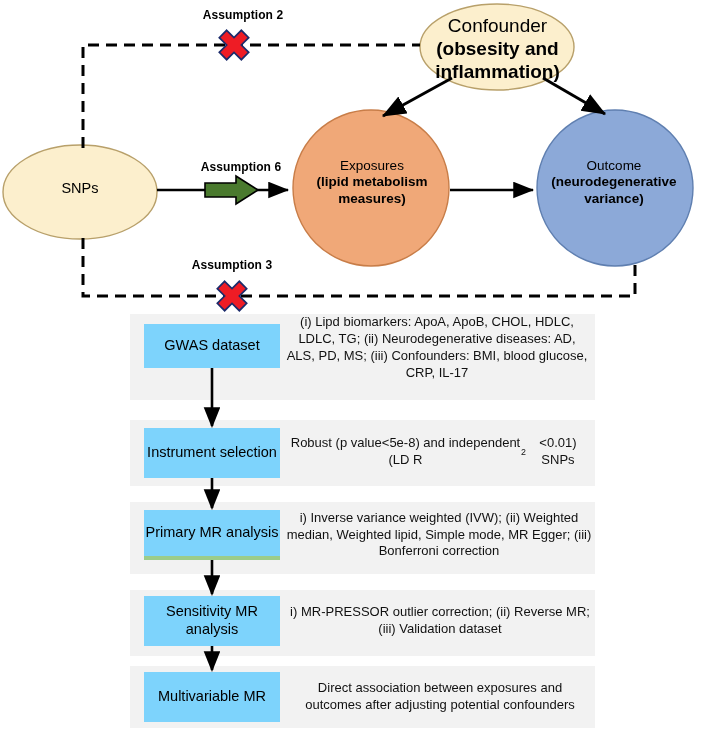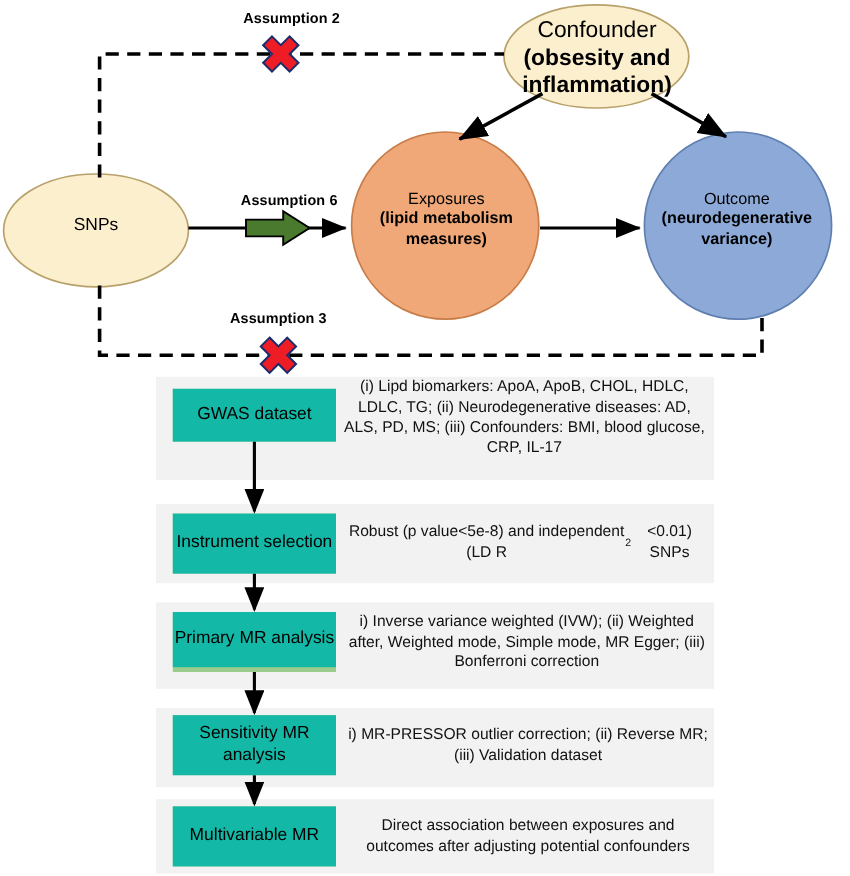--- a/index.html
+++ b/index.html
@@ -26,21 +26,21 @@
   .assume{position:absolute;font-size:12px;font-weight:700;text-align:center;
           letter-spacing:.1px;}
   #as1{left:181px;top:160px;width:120px;}
   #as2{left:183px;top:8px;width:120px;}
   #as3{left:172px;top:258px;width:120px;}
 
   
   .fc-box{position:absolute;display:flex;align-items:center;
           justify-content:center;text-align:center;
           font-size:14.5px;line-height:1.22;color:#000;
-          background:#14b8a6;}
+          background:#7dd3fc;}
   .fc-desc{position:absolute;display:flex;align-items:center;
            justify-content:center;text-align:center;
            font-size:13px;line-height:1.30;color:#111;}
   sup{font-size:0.68em;vertical-align:super;line-height:0;}
 </style>
 </head>
 <body>
 
 <div id="stage">
 
@@ -132,21 +132,21 @@
     <line x1="212" y1="336" x2="212" y2="360" stroke="#000" stroke-width="2.6" marker-end="url(#fah)"></line>
   </svg>
 
   <div class="fc-box" style="left:144px;top:324px;width:136px;height:44px;">GWAS dataset</div>
   <div class="fc-desc" style="left:286px;top:312px;width:302px;height:72px;">(i) Lipd biomarkers: ApoA, ApoB, CHOL, HDLC, LDLC, TG; (ii) Neurodegenerative diseases: AD, ALS, PD, MS; (iii) Confounders: BMI, blood glucose, CRP, IL-17</div>
 
   <div class="fc-box" style="left:144px;top:428px;width:136px;height:50px;">Instrument selection</div>
   <div class="fc-desc" style="left:290px;top:424px;width:300px;height:56px;">Robust (p value&lt;5e-8) and independent (LD R<sup>2</sup>&lt;0.01) SNPs</div>
 
   <div class="fc-box" style="left:144px;top:510px;width:136px;height:46px;">Primary MR analysis</div>
-  <div class="fc-desc" style="left:286px;top:502px;width:306px;height:66px;">i) Inverse variance weighted (IVW); (ii) Weighted after, Weighted mode, Simple mode, MR Egger; (iii) Bonferroni correction</div>
+  <div class="fc-desc" style="left:286px;top:502px;width:306px;height:66px;">i) Inverse variance weighted (IVW); (ii) Weighted median, Weighted lipid, Simple mode, MR Egger; (iii) Bonferroni correction</div>
 
   <div class="fc-box" style="left:144px;top:596px;width:136px;height:50px;">Sensitivity MR analysis</div>
   <div class="fc-desc" style="left:290px;top:594px;width:300px;height:54px;">i) MR-PRESSOR outlier correction; (ii) Reverse MR; (iii) Validation dataset</div>
 
   <div class="fc-box" style="left:144px;top:672px;width:136px;height:50px;">Multivariable MR</div>
   <div class="fc-desc" style="left:290px;top:666px;width:300px;height:62px;">Direct association between exposures and outcomes after adjusting potential confounders</div>
 
 </div>
 
 </body></html>

